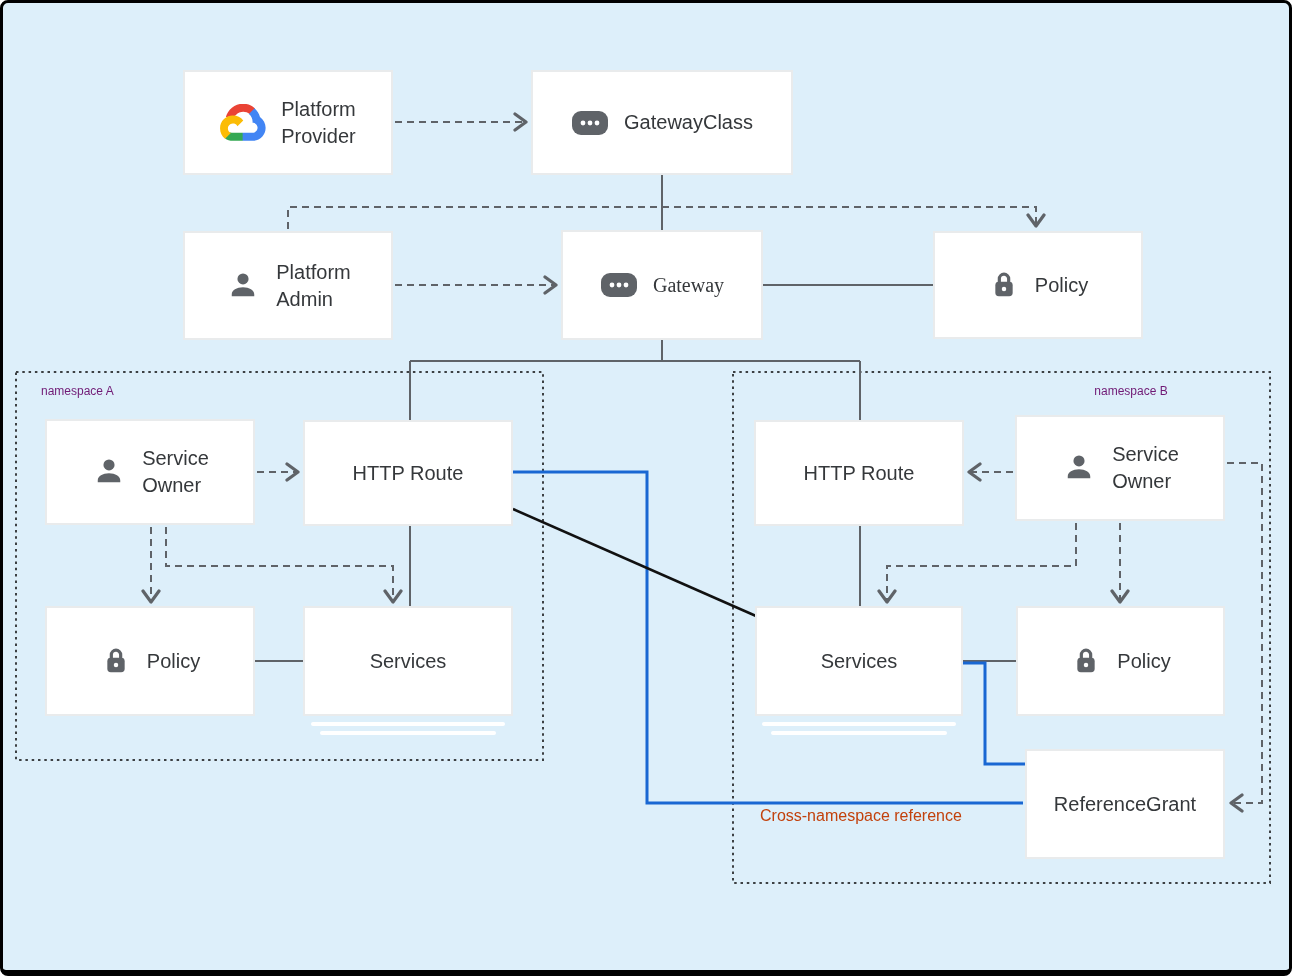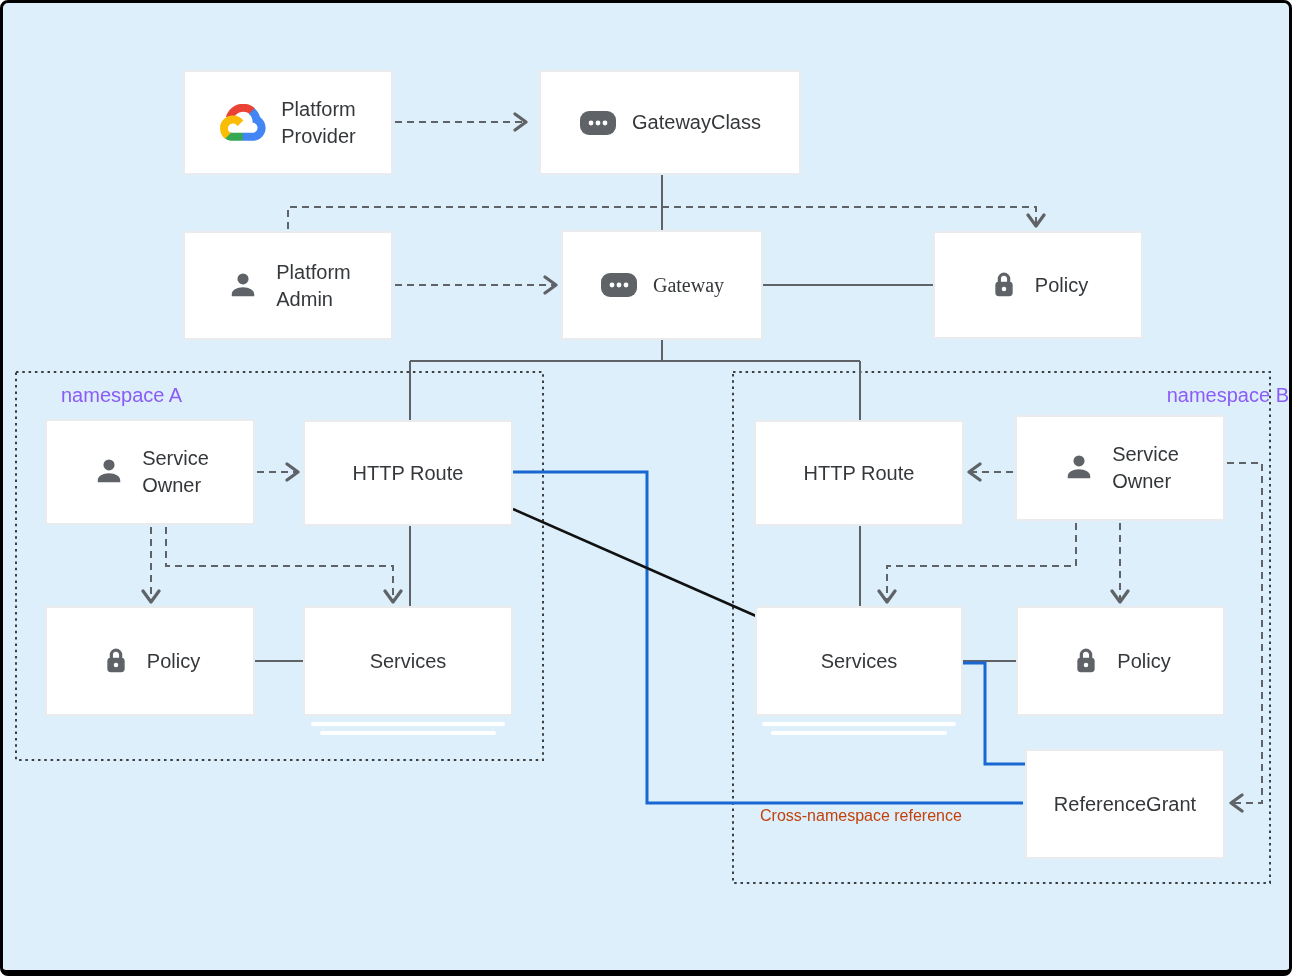--- a/index.html
+++ b/index.html
@@ -21,21 +21,21 @@
   .blu{fill:none;stroke:#1967d2;stroke-width:3;}
   .blk{fill:none;stroke:#111;stroke-width:2.5;}
   .node{
     position:absolute;z-index:2;box-sizing:border-box;
     background:#fff;border:2px solid #e9ebec;
     display:flex;align-items:center;justify-content:center;gap:15px;
     font-size:20px;color:#35383b;line-height:1.35;
   }
   .lbl{white-space:pre-line;}
   .ns-label{
-    position:absolute;z-index:2;font-size:20px;color:#8b5cf6;margin-left:20px;
+    position:absolute;z-index:2;font-size:12px;color:#701a75;
   }
   .annotation{
     position:absolute;z-index:2;font-size:16px;color:#c2410c;
   }
   .stack-bar{
     position:absolute;z-index:2;height:4px;background:#fff;border-radius:2px;
   }
   .icon{display:inline-flex;flex:0 0 auto;}
 </style>
 </head>
@@ -72,36 +72,36 @@
     <path class="dsh" marker-end="url(#arw)" d="M1117 520 V599"></path>
     <path class="dsh" marker-end="url(#arw)" d="M1224 460 H1259 V800 H1228"></path>
     <path class="sld" d="M960 658 H1013"></path>
 
     <path class="blu" d="M960 660 H982 V761 H1022"></path>
     <path class="blu" d="M510 469 H644 V800 H1020"></path>
     <path class="blk" d="M510 506 L753 613"></path>
   </svg>
 
   <div class="ns-label" style="left:38px;top:381px;">namespace A</div>
-  <div class="ns-label" style="left:1066px;top:381px;width:200px;text-align:right;">namespace B</div>
+  <div class="ns-label" style="left:1028px;top:381px;width:200px;text-align:center;">namespace B</div>
 
   <div class="node" style="left:180px;top:67px;width:210px;height:105px;">
     <span class="icon">
       <svg width="46" height="37" viewBox="0 0 88 71">
         <path fill="#EA4335" d="M56.2 19.4h2.7l7.7-7.7.4-3.3C52.7-4.7 31.1-3.2 18.6 11.1c-3.5 4-6 8.8-7.4 14 .9-.4 1.8-.4 2.7-.2l15.3-2.5s.8-1.3 1.2-1.2c6.8-7.5 18.3-8.4 26.2-2.1l-.4.3z"></path>
         <path fill="#4285F4" d="M76.6 25.1c-1.8-6.5-5.4-12.3-10.4-16.8L55.4 19.1c4.5 3.7 7.1 9.3 7 15.2v1.9c5.3 0 9.6 4.3 9.6 9.6s-4.3 9.6-9.6 9.6H43.3l-1.9 1.9v11.5l1.9 1.9h19.1c13.7.1 24.9-10.9 25-24.6.1-8.3-4-16.1-10.8-21z"></path>
         <path fill="#34A853" d="M24.2 70.7h19.1V55.4H24.2c-1.4 0-2.7-.3-3.9-.9l-2.7.8-7.7 7.7-.7 2.6c4.4 3.4 9.6 5.1 15 5.1z"></path>
         <path fill="#FBBC05" d="M24.2 22.3C10.5 22.4-.5 33.5 0 47.2c0 7.7 3.6 14.9 9.6 19.5l11.1-11.1c-4.8-2.2-7-7.9-4.8-12.7s7.9-7 12.7-4.8c2.1 1 3.8 2.6 4.8 4.8l11.1-11.1c-4.7-6.2-12.1-9.7-20.3-9.5z"></path>
       </svg>
     </span>
     <span class="lbl">Platform
 Provider</span>
   </div>
 
-  <div class="node" style="left:528px;top:67px;width:262px;height:105px;margin-left:8px;">
+  <div class="node" style="left:528px;top:67px;width:262px;height:105px;">
     <span class="icon">
       <svg width="38" height="26" viewBox="0 0 38 26">
         <rect x="1" y="1" width="36" height="24" rx="9" fill="#5f6368"></rect>
         <circle cx="12" cy="13" r="2.4" fill="#fff"></circle>
         <circle cx="19" cy="13" r="2.4" fill="#fff"></circle>
         <circle cx="26" cy="13" r="2.4" fill="#fff"></circle>
       </svg>
     </span>
     <span class="lbl">GatewayClass</span>
   </div>

